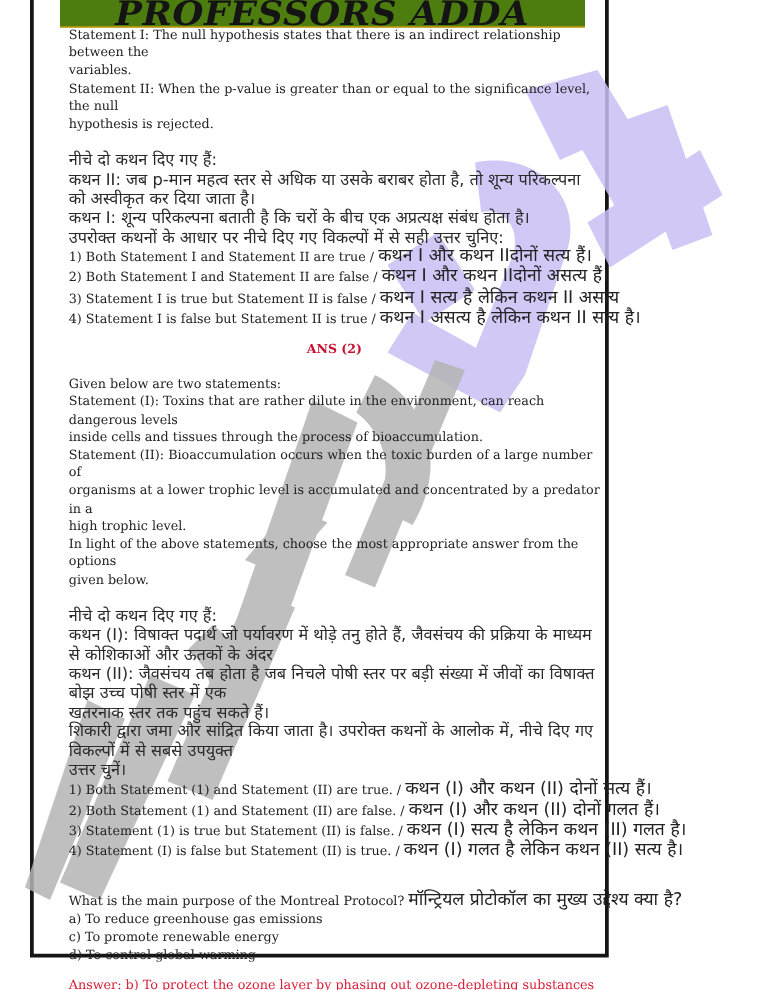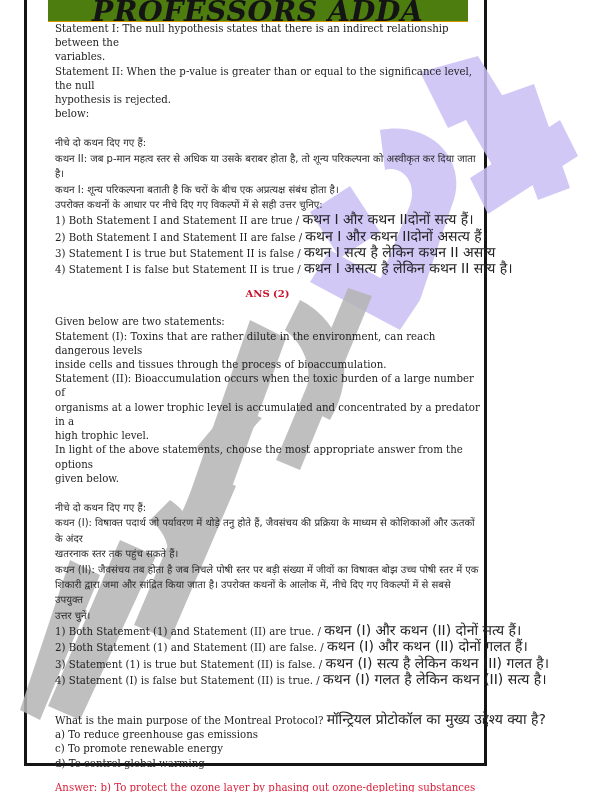--- a/index.html
+++ b/index.html
@@ -17,21 +17,21 @@
       font-family: "DejaVu Serif", serif; font-weight: 900; font-size: 27px;
       letter-spacing: 0.5px; color: #141414; line-height: 27px; margin-bottom: -4px;
       transform: scaleX(1.05);
     }
     .watermark { position: absolute; left: 0; top: 0; width: 612px; height: 792px; pointer-events: none; }
     .content {
       position: absolute; left: 55px; top: 22px; width: 425px;
       font-family: "DejaVu Serif", serif; font-size: 10.2px; line-height: 14.2px; color: #222222;
     }
     .content p { margin: 0; }
-    .hi { font-family: "DejaVu Sans", sans-serif; font-size: 10px; line-height: 15.4px; color: #2a2a2a; }
+    .hi { font-family: "DejaVu Sans", sans-serif; font-size: 13px; line-height: 15.4px; color: #2a2a2a; }
     .hi-line { margin: 0; }
     .blank { height: 14px; }
     .ans { color: #c8102e; font-weight: bold; font-size: 10px; text-align: center; }
     .answer-red { color: #d8203a; }
     .opt { white-space: nowrap; }
     .opt .hi-inline { font-family: "DejaVu Sans", sans-serif; font-size: 14px; }
   </style>
 </head>
 <body>
 
@@ -64,21 +64,20 @@
   </g>
 </svg>
 
 <div class="content">
 
   <div>
     <p>Statement I: The null hypothesis states that there is an indirect relationship between the</p>
     <p>variables.</p>
     <p>Statement II: When the p-value is greater than or equal to the significance level, the null</p>
     <p>hypothesis is rejected.</p>
-    <p>below:</p>
     <div class="blank"></div>
     <p class="hi hi-line">नीचे दो कथन दिए गए हैं:</p>
     <p class="hi hi-line">कथन II: जब p-मान महत्व स्तर से अधिक या उसके बराबर होता है, तो शून्य परिकल्पना को अस्वीकृत कर दिया जाता है।</p>
     <p class="hi hi-line">कथन I: शून्य परिकल्पना बताती है कि चरों के बीच एक अप्रत्यक्ष संबंध होता है।</p>
     <p class="hi hi-line">उपरोक्त कथनों के आधार पर नीचे दिए गए विकल्पों में से सही उत्तर चुनिए:</p>
     <p class="opt"><span>1) Both Statement I and Statement II are true / </span><span class="hi-inline">कथन I और कथन IIदोनों सत्य हैं।</span></p>
     <p class="opt"><span>2) Both Statement I and Statement II are false / </span><span class="hi-inline">कथन I और कथन IIदोनों असत्य हैं।</span></p>
     <p class="opt"><span>3) Statement I is true but Statement II is false / </span><span class="hi-inline">कथन I सत्य है लेकिन कथन II असत्य</span></p>
     <p class="opt"><span>4) Statement I is false but Statement II is true / </span><span class="hi-inline">कथन I असत्य है लेकिन कथन II सत्य है।</span></p>
     <div class="blank" style="height:10px"></div>
@@ -91,22 +90,22 @@
     <p>Statement (I): Toxins that are rather dilute in the environment, can reach dangerous levels</p>
     <p>inside cells and tissues through the process of bioaccumulation.</p>
     <p>Statement (II): Bioaccumulation occurs when the toxic burden of a large number of</p>
     <p>organisms at a lower trophic level is accumulated and concentrated by a predator in a</p>
     <p>high trophic level.</p>
     <p>In light of the above statements, choose the most appropriate answer from the options</p>
     <p>given below.</p>
     <div class="blank"></div>
     <p class="hi hi-line">नीचे दो कथन दिए गए हैं:</p>
     <p class="hi hi-line">कथन (I): विषाक्त पदार्थ जो पर्यावरण में थोड़े तनु होते हैं, जैवसंचय की प्रक्रिया के माध्यम से कोशिकाओं और ऊतकों के अंदर</p>
+    <p class="hi hi-line">कथन (II): जैवसंचय तब होता है जब निचले पोषी स्तर पर बड़ी संख्या में जीवों का विषाक्त बोझ उच्च पोषी स्तर में एक</p>
     <p class="hi hi-line">खतरनाक स्तर तक पहुंच सकते हैं।</p>
-    <p class="hi hi-line">कथन (II): जैवसंचय तब होता है जब निचले पोषी स्तर पर बड़ी संख्या में जीवों का विषाक्त बोझ उच्च पोषी स्तर में एक</p>
     <p class="hi hi-line">शिकारी द्वारा जमा और सांद्रित किया जाता है। उपरोक्त कथनों के आलोक में, नीचे दिए गए विकल्पों में से सबसे उपयुक्त</p>
     <p class="hi hi-line">उत्तर चुनें।</p>
     <p class="opt"><span>1) Both Statement (1) and Statement (II) are true. / </span><span class="hi-inline">कथन (I) और कथन (II) दोनों सत्य हैं।</span></p>
     <p class="opt"><span>2) Both Statement (1) and Statement (II) are false. / </span><span class="hi-inline">कथन (I) और कथन (II) दोनों गलत हैं।</span></p>
     <p class="opt"><span>3) Statement (1) is true but Statement (II) is false. / </span><span class="hi-inline">कथन (I) सत्य है लेकिन कथन (II) गलत है।</span></p>
     <p class="opt"><span>4) Statement (I) is false but Statement (II) is true. / </span><span class="hi-inline">कथन (I) गलत है लेकिन कथन (II) सत्य है।</span></p>
     <div class="blank" style="height:10px"></div>
     <div class="blank"></div>
   </div>
 

